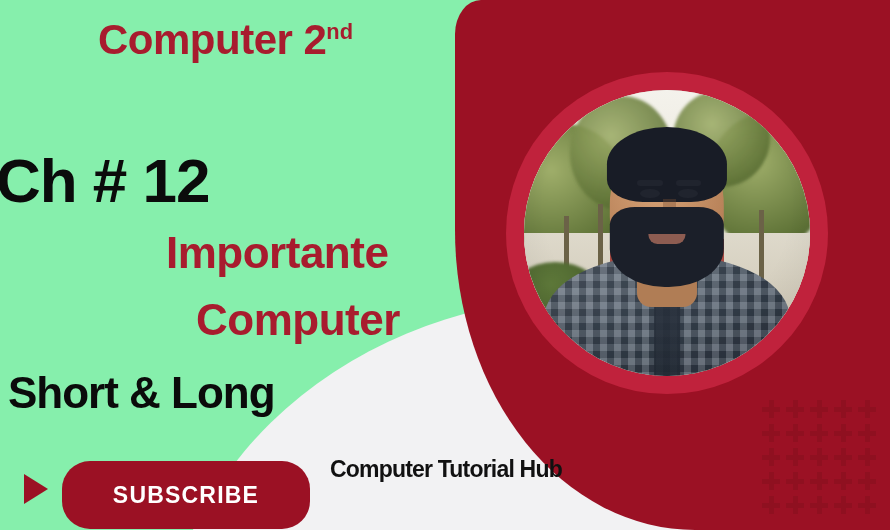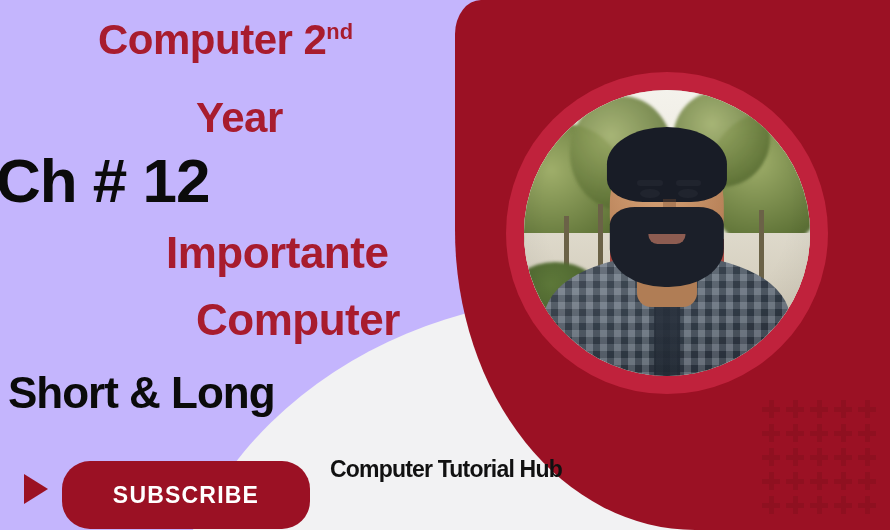--- a/index.html
+++ b/index.html
@@ -5,21 +5,21 @@
   html, body {
     margin: 0;
     padding: 0;
     background: #ffffff;
   }
   #thumb {
     position: relative;
     width: 890px;
     height: 530px;
     overflow: hidden;
-    background: #c4b5fd;
+    background: #86efac;
     font-family: "Liberation Sans", sans-serif;
     -webkit-font-smoothing: antialiased;
   }
 
   
   .soft-curve {
     position: absolute;
     left: 150px;
     top: 300px;
     width: 760px;
@@ -300,21 +300,20 @@
       <div class="ph-eye r"></div>
       <div class="ph-nose"></div>
       <div class="ph-beard"></div>
       <div class="ph-mouth"></div>
       <div class="ph-soft"></div>
     </div>
   </div>
 
   <div class="txt line-computer"><span>Computer 2</span><sup>nd</sup></div>
 
-  <div class="txt line-year">Year</div>
 
   <div class="txt line-chapter">Ch # 12</div>
 
   <div class="txt line-importante">Importante</div>
 
   <div class="txt line-question">Computer</div>
 
   <div class="txt line-shortlong">Short &amp; Long</div>
 
   <div class="play-icon"></div>

